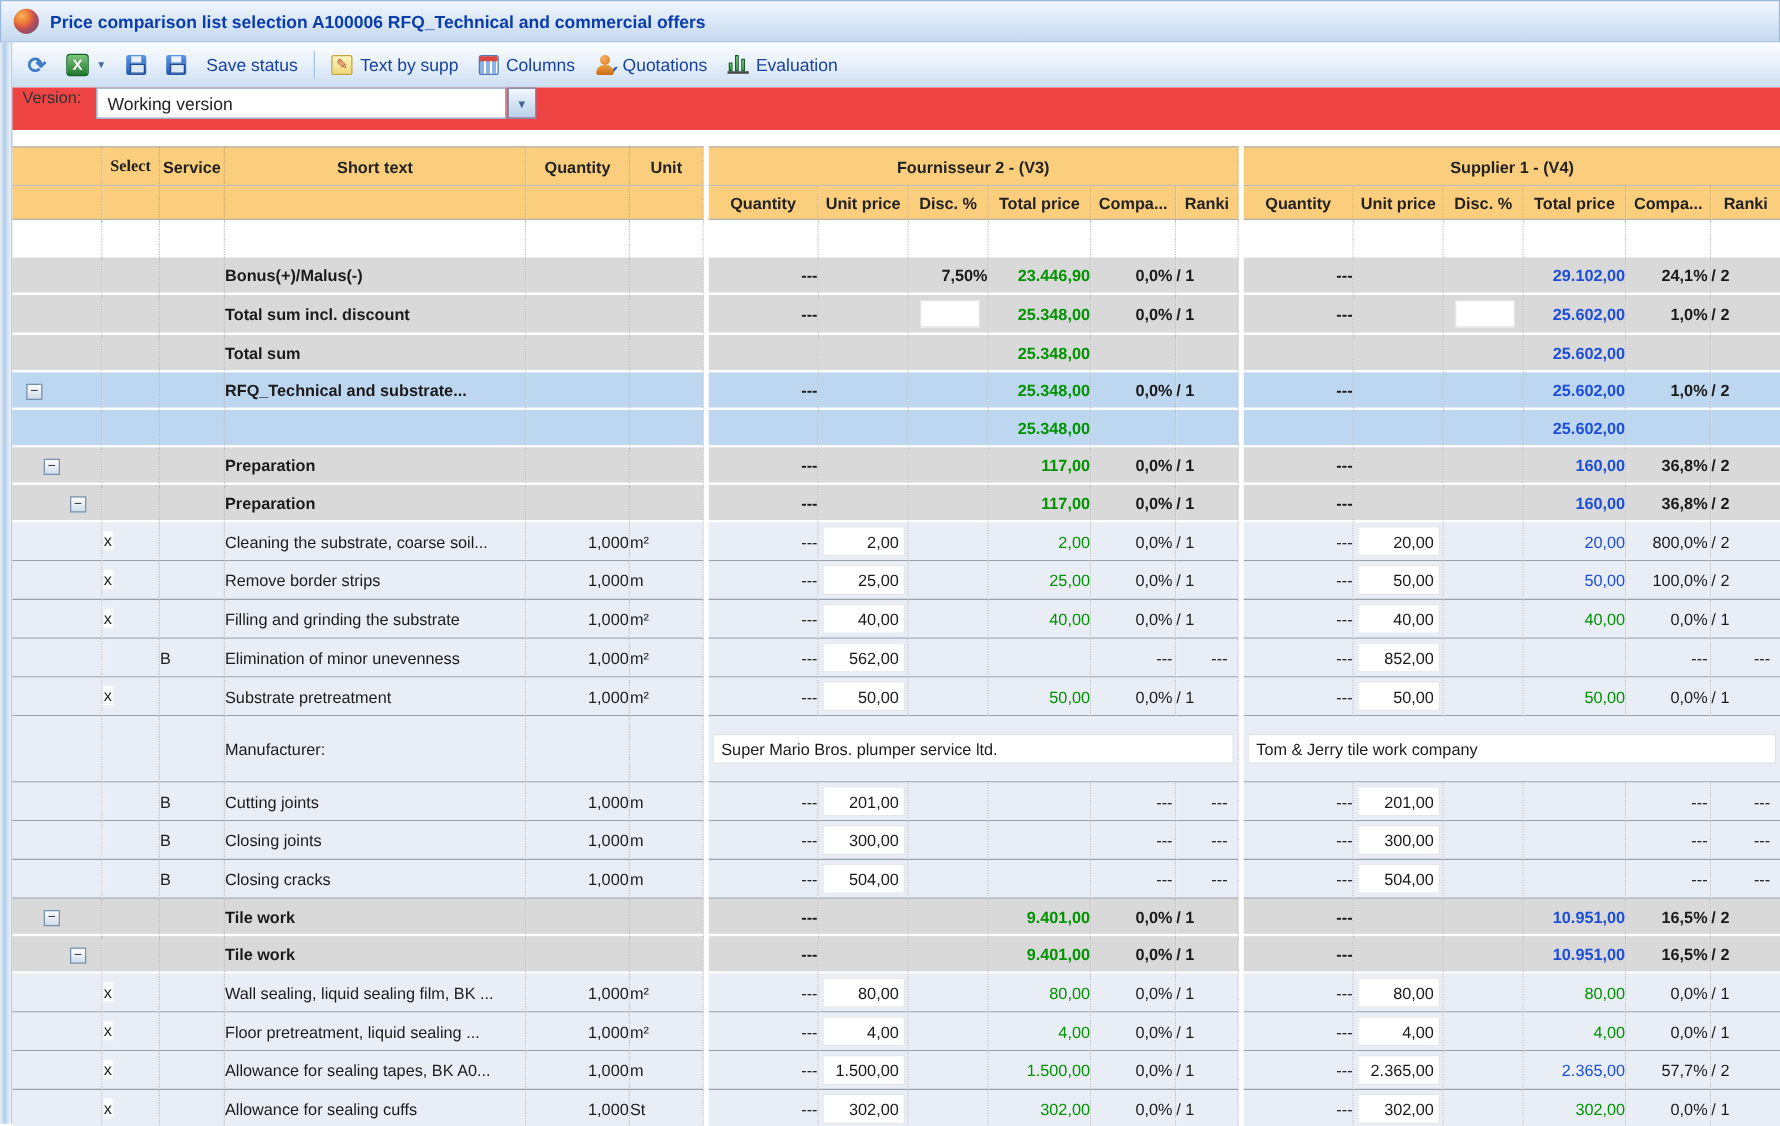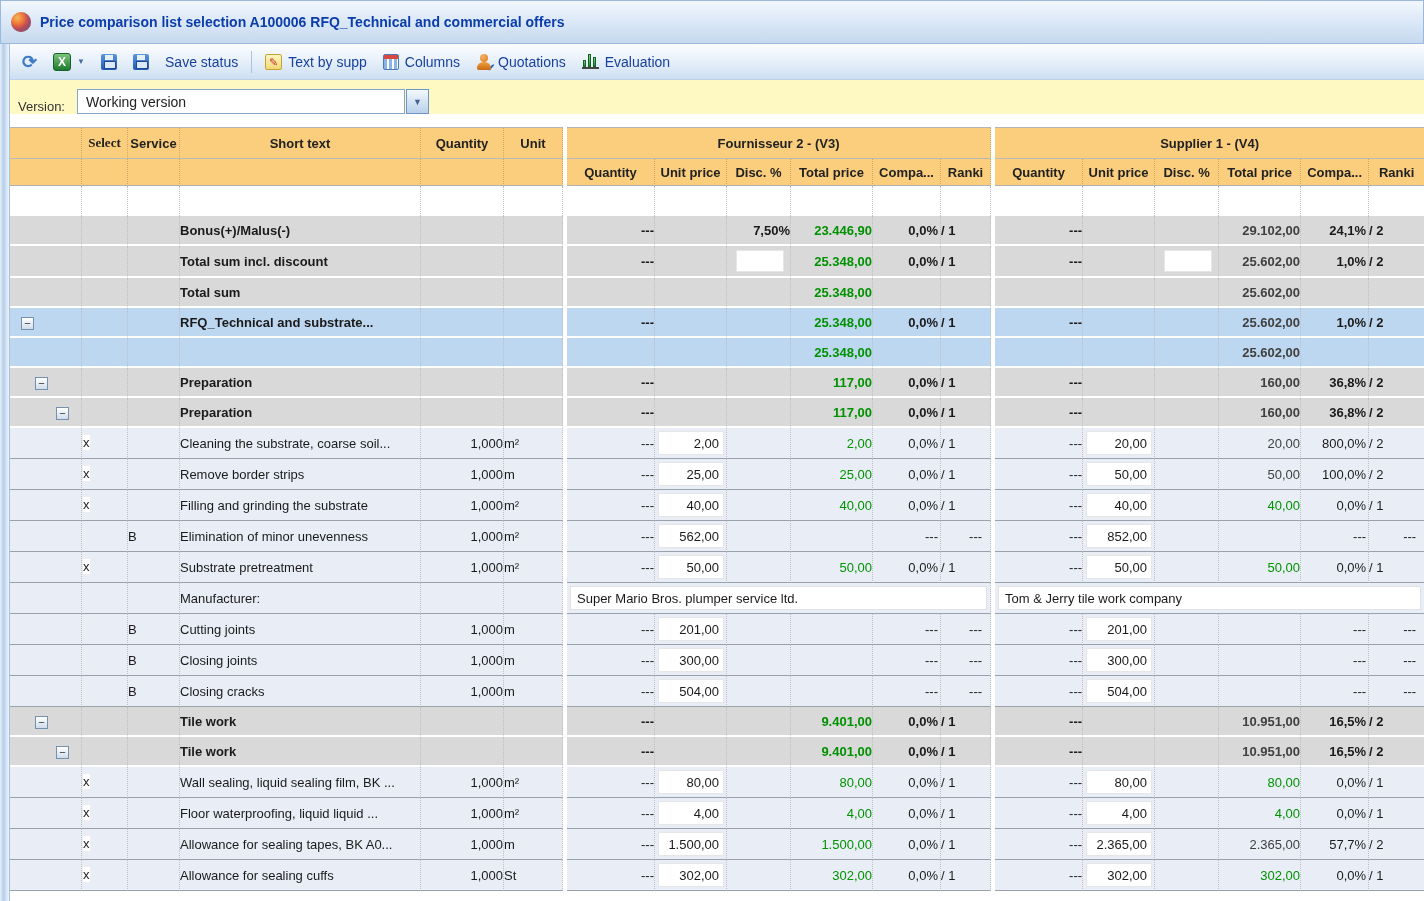--- a/index.html
+++ b/index.html
@@ -1,20 +1,20 @@
 <!DOCTYPE html>
 <html><head>
 <meta charset="utf-8">
 <style>
   *{box-sizing:border-box;}
   html,body{margin:0;padding:0;}
   body{width:1424px;height:901px;overflow:hidden;background:#fff;font-family:"Liberation Sans",sans-serif;}
 
   
-  .titlebar{height:44px;background:linear-gradient(#f2f7fc 0%,#d8e6f6 55%,#c6d9ee 100%);
+  .titlebar{height:34px;background:linear-gradient(#f2f7fc 0%,#d8e6f6 55%,#c6d9ee 100%);
     border:1px solid #9ab9dc;display:flex;align-items:center;gap:9px;padding:0 10px;}
   .app-icon{width:20px;height:20px;border-radius:50%;flex:0 0 auto;
     background:radial-gradient(circle at 32% 28%,#f6b65a 0%,#ef7d3a 30%,#d8324e 62%,#971c3c 100%);
     box-shadow:inset -3px -3px 4px rgba(110,110,125,.6);}
   .title-text{font-size:14px;font-weight:bold;color:#0b3cab;white-space:nowrap;}
 
   .body-row{display:flex;height:865px;}
   .left-frame{width:10px;background:linear-gradient(90deg,#e8eff8 0%,#b4cee9 40%,#cfe0f2 65%,#eef4fb 100%);
     border-right:1px solid #a5c1de;}
   .content{width:1414px;}
@@ -47,21 +47,21 @@
   .ic-person::after{content:"";position:absolute;left:1px;bottom:0;width:14px;height:8px;
     border-radius:7px 7px 2px 2px;background:linear-gradient(#f0a040,#c86a10);}
   .ic-person .chk{position:absolute;right:-3px;bottom:-3px;font-size:10px;color:#2255c8;font-weight:bold;}
   .ic-bars{width:17px;height:15px;display:flex;align-items:flex-end;gap:2px;border-bottom:2px solid #444;padding:0 1px;}
   .ic-bars i{display:block;width:3px;background:linear-gradient(#7fd87f,#1e8a2e);border:1px solid #156024;}
   .ic-bars i:nth-child(1){height:7px;}
   .ic-bars i:nth-child(2){height:13px;}
   .ic-bars i:nth-child(3){height:10px;}
 
   
-  .version-row{height:34px;display:flex;align-items:flex-end;padding-left:8px;background:#fef9c3;
+  .version-row{height:34px;display:flex;align-items:flex-start;padding-left:8px;background:#ef4444;
     font-size:13px;color:#333;}
   .version-input{margin-left:12px;width:328px;height:25px;border:1px solid #86a7c8;background:#fff;
     font-size:14px;color:#222;padding:0 8px;font-family:"Liberation Sans",sans-serif;}
   .version-btn{width:23px;height:25px;margin-left:1px;border:1px solid #6d96c4;
     background:linear-gradient(#f4f9fd,#d2e2f2 55%,#bad1ea);display:flex;align-items:center;justify-content:center;}
   .version-btn .caret{font-size:9px;color:#44engineer;}
   .version-btn .caret{font-size:9px;color:#44668e;}
 
   
   .grid-wrap{margin-top:13px;}
@@ -82,33 +82,33 @@
   tr.item td,tr.textrow td{background:#e9eef6;border-bottom:1px solid #99a1ab;}
 
   .cell-left{text-align:left;padding-left:4px;}
   .num{text-align:right;padding-right:8px;}
   .num-sm{text-align:right;padding-right:10px;}
   .rank{text-align:left;padding-left:5px;}
   .rank.dashes{text-align:right;padding-right:8px;}
   .unit-cell{text-align:left;padding-left:4px;}
   .svc-cell{text-align:left;padding-left:7px;}
   .t-green{color:#009200;}
-  .t-red{color:#404040;}
+  .t-red{color:#1d4ed8;}
 
   .expander{display:inline-block;width:13px;height:13px;line-height:10px;text-align:center;
     border:1px solid #7591ad;background:linear-gradient(#ffffff,#cfdcea);font-size:11px;color:#333;
     vertical-align:middle;font-weight:normal;}
   .ind0{margin-left:11px;}.ind1{margin-left:25px;}.ind2{margin-left:46px;}
 
   .select-box{width:38px;height:22px;background:#fff;margin:4px auto;text-align:center;
     line-height:22px;font-size:13px;color:#222;border:1px solid #eceef0;}
   .price-input{width:66px;height:24px;line-height:24px;background:#fff;margin:3px 2px 3px auto;
     text-align:right;padding-right:4px;border:1px solid #e4e6e8;}
   .disc-input{width:48px;height:22px;background:#fff;margin:4px 6px 4px auto;border:1px solid #e4e6e8;}
-  .wide-input{height:24px;line-height:24px;background:#fff;margin:3px 3px;border:1px solid #dfe1e3;
+  .wide-input{height:24px;line-height:24px;background:#fff;margin:14px 3px;border:1px solid #dfe1e3;
     text-align:left;padding-left:6px;}
 </style>
 </head>
 <body>
 
 <div>
   <div class="titlebar">
     <span class="app-icon"></span>
     <span class="title-text">Price comparison list selection A100006 RFQ_Technical and commercial offers</span>
   </div>
@@ -701,21 +701,21 @@
                 </td>
                 <td class="num"></td>
                 <td class="num"><span class="t-green">80,00</span></td>
                 <td class="num" style="padding-right: 2px;">0,0%</td>
                 <td class="rank">/ 1</td>
               </tr>
               <tr class="item">
                 <td></td>
                 <td><span class="select-box">x</span></td>
                 <td class="svc-cell"></td>
-                <td class="cell-left">Floor waterproofing, liquid liquid ...</td>
+                <td class="cell-left">Floor pretreatment, liquid sealing ...</td>
                 <td class="num">1,000</td>
                 <td class="unit-cell">m²</td>
                 <td class="gsep"></td>
                 <td class="num-sm">---</td>
                 <td>
                   <div class="price-input">4,00</div>
                 </td>
                 <td class="num"></td>
                 <td class="num"><span class="t-green">4,00</span></td>
                 <td class="num" style="padding-right: 2px;">0,0%</td>

